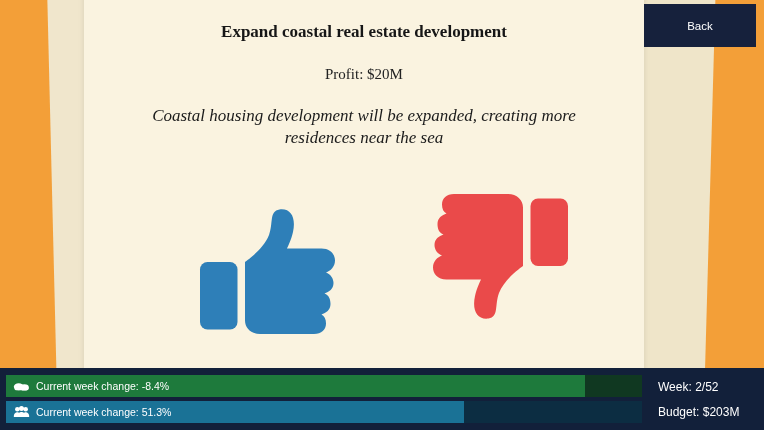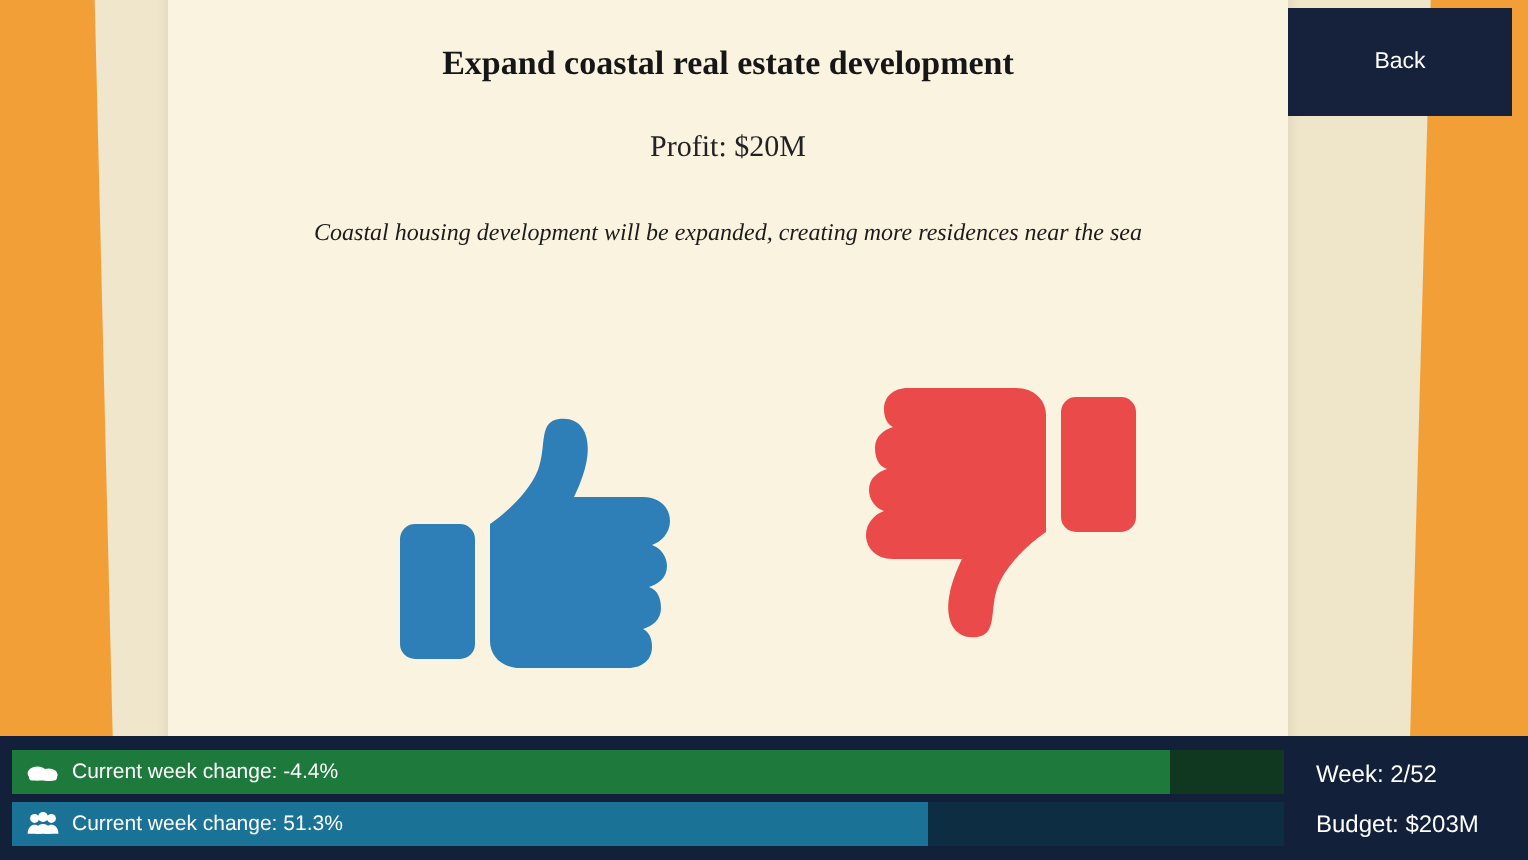--- a/index.html
+++ b/index.html
@@ -64,21 +64,21 @@
   }
   .card-profit {
     font-family: "Liberation Serif", serif;
     font-size: 15px;
     color: #222222;
     margin-top: 19px;
   }
   .card-desc {
     font-family: "Liberation Serif", serif;
     font-style: italic;
-    font-size: 12px;
+    font-size: 17px;
     color: #1b1b1b;
     line-height: 22px;
     margin-top: 22px;
     padding: 0 52px;
   }
 
   
   .thumbs {
     position: absolute;
     left: 84px;
@@ -92,21 +92,21 @@
     height: 150px;
     cursor: pointer;
   }
   .thumb-up { left: 110px; top: 8px; }
   .thumb-down { left: 340px; top: 0px; }
 
   
   .back-btn {
     position: absolute;
     right: 8px; top: 4px;
-    width: 112px; height: 54px;
+    width: 112px; height: 43px;
     background: #16213c;
     color: #ffffff;
     font-size: 11.5px;
     display: flex;
     align-items: center;
     justify-content: center;
     cursor: pointer;
     border: none;
   }
 
@@ -212,21 +212,21 @@
     <div class="bars">
 
       <div class="bar-row bar-track-eco">
         <div class="bar-fill bar-fill-eco" style="width:91%"></div>
         <div class="bar-content">
           <svg class="bar-icon" viewBox="0 0 24 20">
             <ellipse cx="8" cy="11" rx="7" ry="5" fill="#ffffff"></ellipse>
             <ellipse cx="16" cy="12" rx="6.5" ry="4.5" fill="#ffffff"></ellipse>
             <rect x="2" y="12" width="20" height="4" rx="2" fill="#ffffff"></rect>
           </svg>
-          <span class="bar-label">Current week change: -4.4%</span>
+          <span class="bar-label">Current week change: -8.4%</span>
         </div>
       </div>
 
       <div class="bar-row bar-track-pop">
         <div class="bar-fill bar-fill-pop" style="width:72%"></div>
         <div class="bar-content">
           <svg class="bar-icon" viewBox="0 0 24 20">
             <circle cx="6" cy="6" r="3.2" fill="#ffffff"></circle>
             <circle cx="18" cy="6" r="3.2" fill="#ffffff"></circle>
             <circle cx="12" cy="5" r="3.6" fill="#ffffff"></circle>

